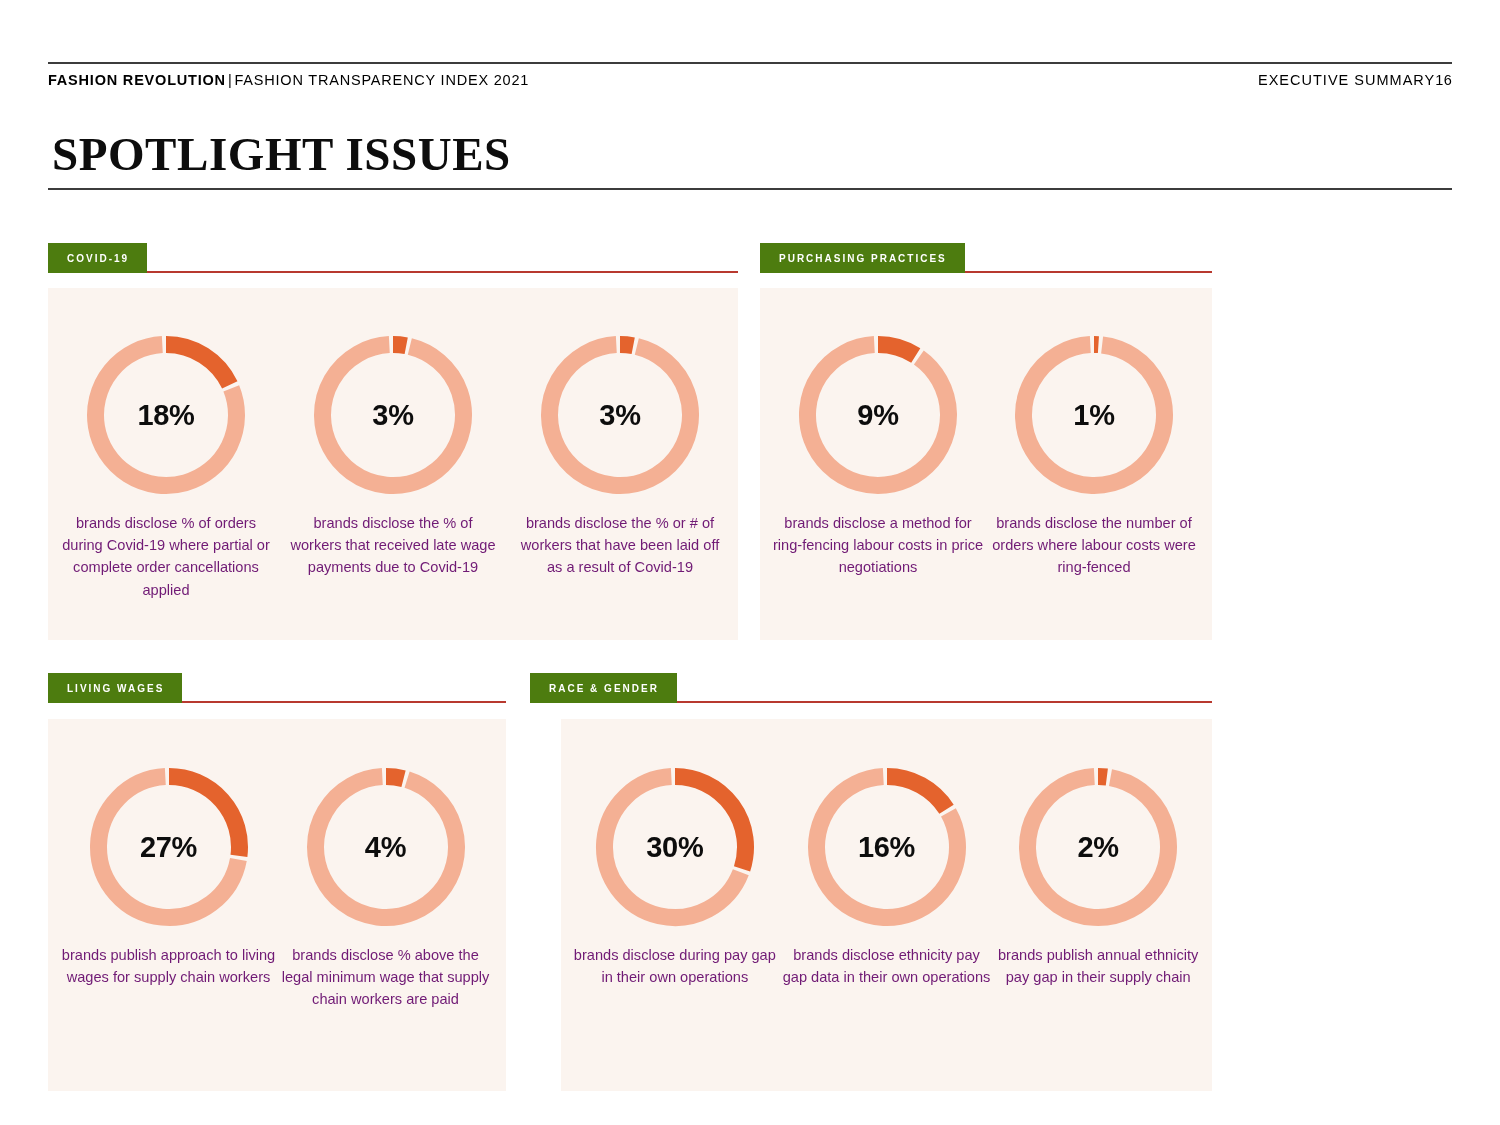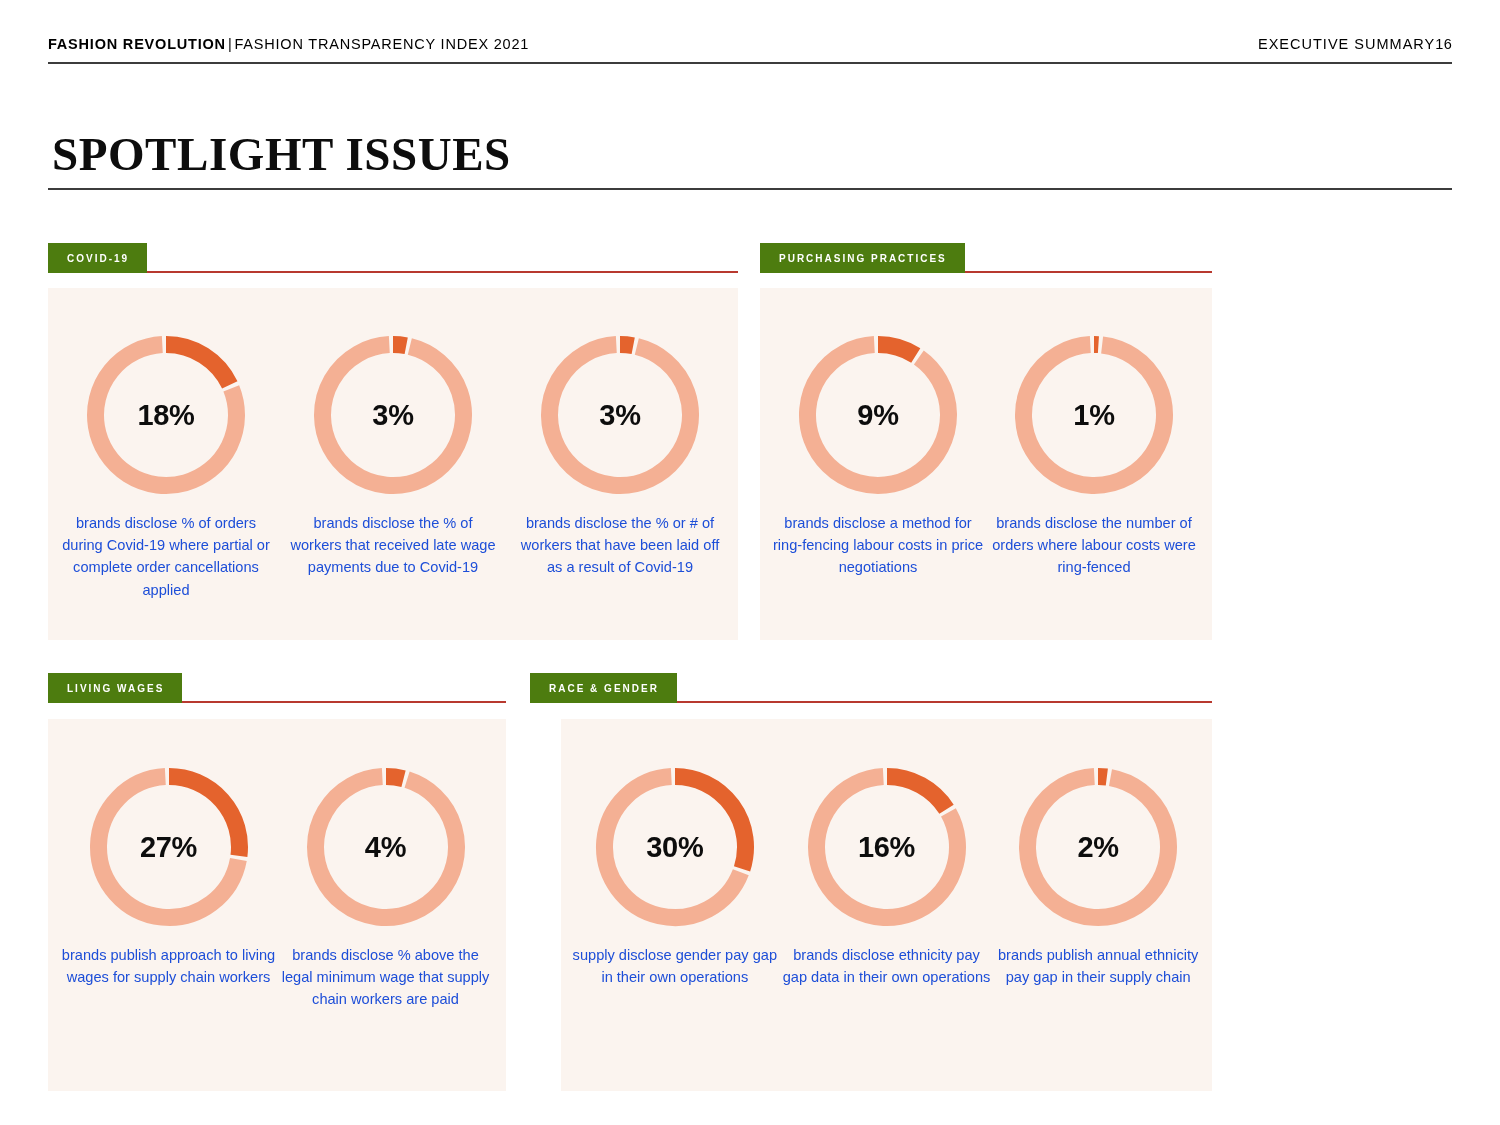--- a/index.html
+++ b/index.html
@@ -26,21 +26,21 @@
     left: 48px;
     top: 36px;
     width: 1404px;
     display: flex;
     align-items: baseline;
     justify-content: space-between;
     font-size: 14.5px;
     letter-spacing: 0.055em;
     color: #000000;
   }
-  .runhead-left { white-space: nowrap; }
+  .runhead-left { white-space: nowrap; margin-top: 36px; }
   .runhead-left .rh-brand { font-weight: 700; }
   .runhead-left .rh-sep { font-weight: 400; padding: 0 2px; }
   .runhead-left .rh-doc { font-weight: 400; }
   .runhead-right {
     white-space: nowrap;
     display: flex;
     align-items: baseline;
   }
   .runhead-right .rh-section { font-weight: 400; letter-spacing: 0.07em; }
   .runhead-right .rh-page { font-weight: 400; letter-spacing: 0.02em; }
@@ -137,21 +137,21 @@
     font-size: 29px;
     font-weight: 700;
     color: #0d0d0d;
     letter-spacing: -0.01em;
   }
   .donut-caption {
     margin-top: 17px;
     text-align: center;
     font-size: 14.6px;
     line-height: 1.52;
-    color: #1d4ed8;
+    color: #701a75;
     max-width: 215px;
   }
 
   
   #sec-covid       { left: 48px;  top: 243px; width: 690px; }
   #sec-purchasing  { left: 760px; top: 243px; width: 452px; }
   #sec-living      { left: 48px;  top: 673px; width: 458px; }
   #sec-race        { left: 530px; top: 673px; width: 682px; }
 
   #sec-covid      .sec-card { height: 352px; padding: 47px 14px 0; gap: 19px; }
@@ -285,21 +285,21 @@
     </div>
     <div class="sec-card">
         <div class="donut-unit">
           <div class="donut">
             <svg viewBox="0 0 160 160" width="160" height="160">
               <path d="M 145.81742006805274 105.26494044294367 A 70.5 70.5 0 1 1 76.31031508487243 9.596617799802544" fill="none" stroke="#F4B094" stroke-width="17"></path>
               <path d="M 80 9.5 A 70.5 70.5 0 0 1 147.04948439880832 101.78569810343379" fill="none" stroke="#E4632D" stroke-width="17"></path>
             </svg>
             <div class="donut-label">30%</div>
           </div>
-          <div class="donut-caption">supply disclose gender pay gap in their own operations</div>
+          <div class="donut-caption">brands disclose during pay gap in their own operations</div>
         </div>
         <div class="donut-unit">
           <div class="donut">
             <svg viewBox="0 0 160 160" width="160" height="160">
               <path d="M 141.42057368397337 45.39128537013258 A 70.5 70.5 0 1 1 76.31031508487243 9.596617799802544" fill="none" stroke="#F4B094" stroke-width="17"></path>
               <path d="M 80 9.5 A 70.5 70.5 0 0 1 139.52511874789207 42.224210953980744" fill="none" stroke="#E4632D" stroke-width="17"></path>
             </svg>
             <div class="donut-label">16%</div>
           </div>
           <div class="donut-caption">brands disclose ethnicity pay gap data in their own operations</div>

